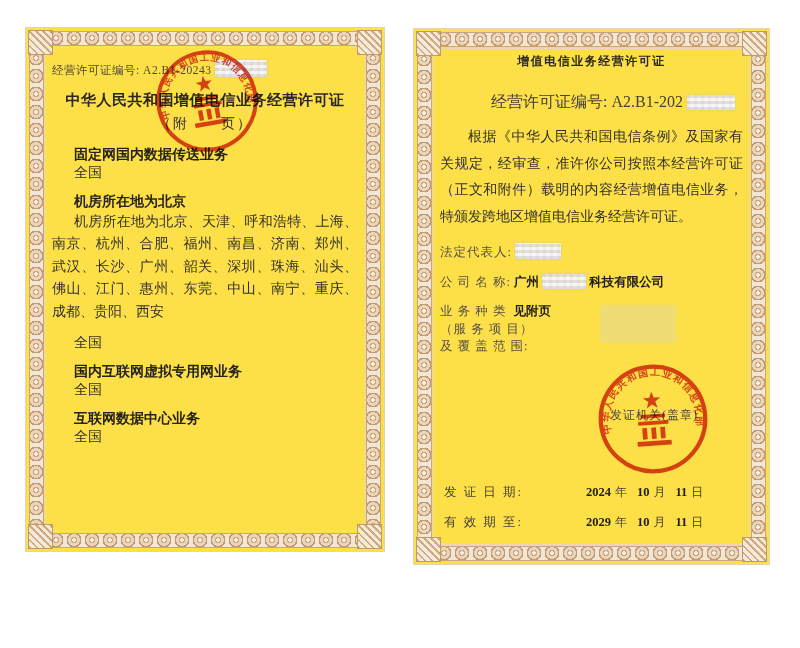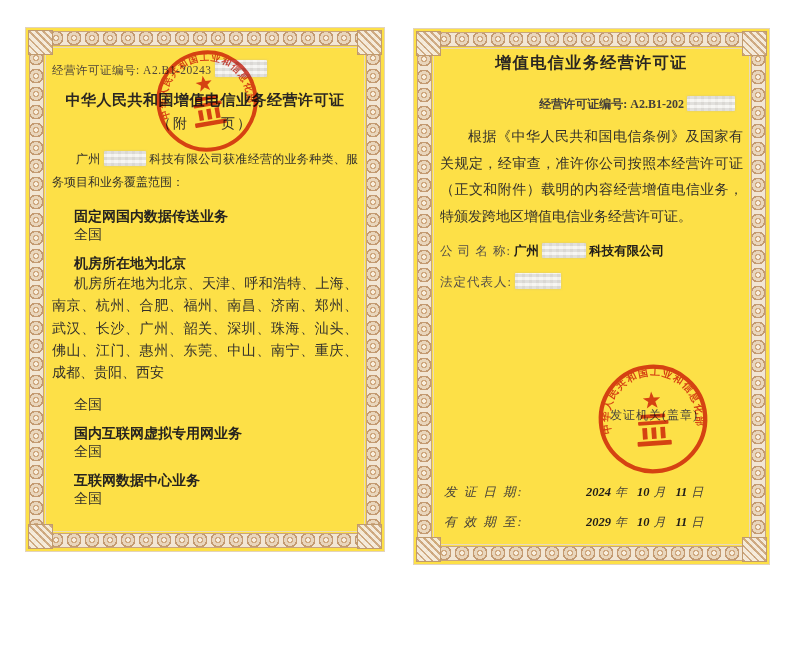--- a/index.html
+++ b/index.html
@@ -56,30 +56,30 @@
   .l-subtitle{margin-top:5px;text-align:center;font-size:14px;color:#33302b;letter-spacing:2px;}
   .l-intro{margin:15px 0 0 0;font-size:12px;line-height:1.95;text-indent:2em;text-align:justify;color:#33302b;}
   .items{margin-top:13px;}
   .item{margin-bottom:11px;font-size:14px;}
   .item-name{font-weight:bold;margin-left:22px;color:#26231f;}
   .item-scope{margin-left:22px;color:#33302b;}
   .item-scope.long{margin-left:0;text-indent:22px;line-height:1.6;text-align:justify;}
 
   
   .r-title1{margin-top:24px;text-align:center;font-size:16px;font-weight:bold;letter-spacing:3px;color:#2a2622;}
-  .r-title2{margin-top:4px;text-align:center;font-size:16px;font-weight:bold;letter-spacing:1.5px;color:#2a2622;}
-  .r-license{margin-top:22px;text-align:right;padding-right:8px;font-size:12px;color:#45403a;font-weight:bold;}
+  .r-title2{margin-top:4px;text-align:center;font-size:12px;font-weight:bold;letter-spacing:1.5px;color:#2a2622;}
+  .r-license{margin-top:22px;text-align:right;padding-right:8px;font-size:16px;color:#45403a;}
   .r-body{margin:11px 0 0 0;font-size:14px;line-height:1.9;text-indent:2em;text-align:justify;color:#33302b;}
   .r-field{margin-top:13px;font-size:12.5px;}
   .r-label{color:#565049;letter-spacing:1px;}
   .r-value{font-weight:bold;color:#1f1c19;}
   .r-biz{margin-top:12px;font-size:12.5px;line-height:1.4;position:relative;}
   .seal-caption{position:absolute;left:140px;top:378px;width:200px;text-align:center;
     font-size:12px;color:#4a453e;letter-spacing:1px;z-index:3;}
-  .dates{position:absolute;left:30px;right:26px;top:455px;z-index:2;font-style:italic;}
+  .dates{position:absolute;left:30px;right:26px;top:455px;z-index:2;}
   .date-row{display:flex;align-items:baseline;margin-bottom:13px;font-size:12.5px;}
   .date-label{width:128px;letter-spacing:2px;color:#45403a;}
   .date-vals{margin-left:14px;color:#33302b;}
   .date-num{font-weight:600;color:#1f1c19;}
   .date-unit{color:#45403a;margin:0 10px 0 4px;font-size:12px;}
   .date-unit:last-child{margin-right:0;}
 </style>
 </head>
 <body>
 
@@ -94,25 +94,20 @@
   <div class="corner corner-br"></div>
   <div class="inner-line"></div>
 
   <div class="content">
     <div class="l-license">
       <span>经营许可证编号: A2.B1-20243</span>
       <span class="redact" style="width:52px;"></span>
     </div>
     <div class="l-title">中华人民共和国增值电信业务经营许可证</div>
     <div class="l-subtitle">（附　　页）</div>
-    <p class="l-intro">
-      <span>广州</span>
-      <span class="redact" style="width:42px;height:15px;"></span>
-      <span>科技有限公司获准经营的业务种类、服务项目和业务覆盖范围：</span>
-    </p>
     <div class="items">
       <div class="item">
         <div class="item-name">固定网国内数据传送业务</div>
         <div class="item-scope">全国</div>
       </div>
       <div class="item">
         <div class="item-name">机房所在地为北京</div>
         <div class="item-scope long">机房所在地为北京、天津、呼和浩特、上海、南京、杭州、合肥、福州、南昌、济南、郑州、武汉、长沙、广州、韶关、深圳、珠海、汕头、佛山、江门、惠州、东莞、中山、南宁、重庆、成都、贵阳、西安</div>
       </div>
       <div class="item">
@@ -160,30 +155,39 @@
 
   <div class="content">
     <div class="r-title2">增值电信业务经营许可证</div>
     <div class="r-license">
       <span>经营许可证编号:  A2.B1-202</span>
       <span class="redact" style="width:48px;height:15px;"></span>
     </div>
     <p class="r-body">根据《中华人民共和国电信条例》及国家有关规定，经审查，准许你公司按照本经营许可证（正文和附件）载明的内容经营增值电信业务，特颁发跨地区增值电信业务经营许可证。</p>
 
     <div class="r-field">
+      <span class="r-label">法定代表人:</span>
+      <span class="redact" style="width:46px;height:16px;"></span>
+    </div>
+    <div class="r-field">
       <span class="r-label">公 司 名 称:</span>
       <span class="r-value">广州</span>
       <span class="redact" style="width:44px;height:15px;"></span>
       <span class="r-value">科技有限公司</span>
     </div>
-    <div class="r-field">
-      <span class="r-label">法定代表人:</span>
-      <span class="redact" style="width:46px;height:16px;"></span>
-    </div>
-
+
+    <div class="r-biz">
+      <div>
+        <span class="r-label">业 务 种 类</span>
+        <span class="r-value" style="margin-left:4px;">见附页</span>
+      </div>
+      <div class="r-label">（服 务 项 目）</div>
+      <div class="r-label">及 覆 盖 范 围:</div>
+      <div class="redact-faint" style="left:160px;top:2px;width:76px;height:38px;"></div>
+    </div>
   </div>
 
   <div class="seal-caption">发证机关(盖章)</div>
 
   <svg class="seal seal-right" viewBox="0 0 120 120">
     <circle cx="60" cy="60" r="55" fill="none" stroke="#d43b2e" stroke-width="4.5"></circle>
     <path id="arcR" d="M 22,86 A 46,46 0 1 1 98,86" fill="none"></path>
     <text font-size="10.5" fill="#d43b2e" letter-spacing="1.5" font-weight="bold">
       <textPath href="#arcR" startOffset="50%" text-anchor="middle">中华人民共和国工业和信息化部</textPath>
     </text>

